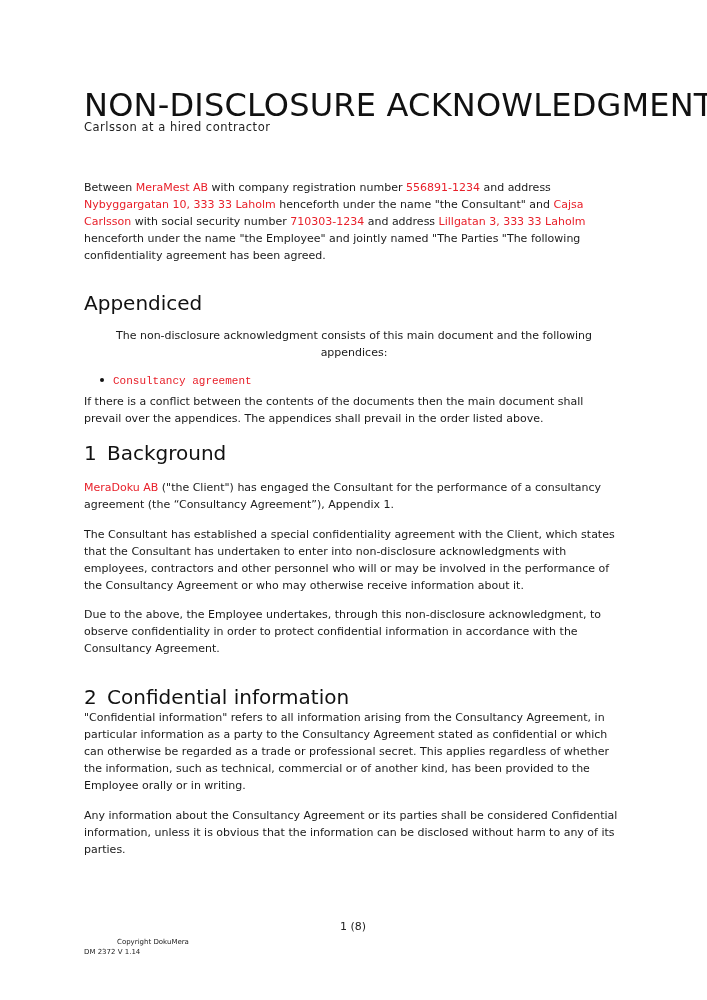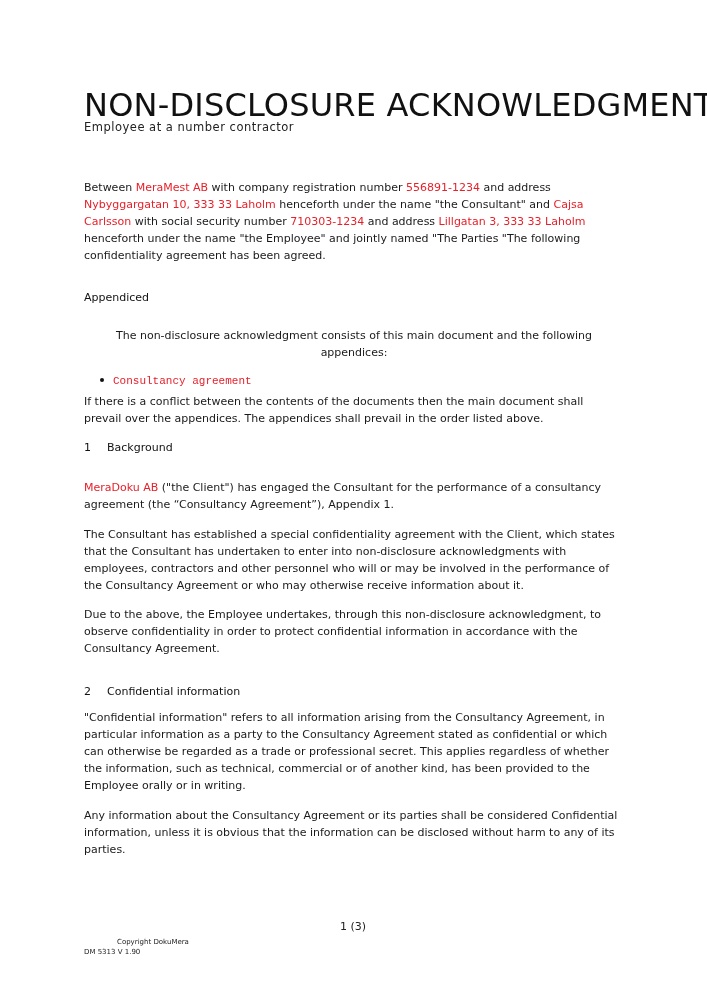--- a/index.html
+++ b/index.html
@@ -3,46 +3,46 @@
 <meta charset="utf-8">
 <style>
   html, body { margin: 0; padding: 0; background: #ffffff; }
   body { width: 707px; height: 1000px; position: relative; overflow: hidden;
          font-family: "DejaVu Sans", sans-serif; color: #1a1a1a; }
   .page { position: absolute; left: 84px; top: 0; width: 540px; }
   .title { position: absolute; top: 86px; left: 0; font-size: 32px; letter-spacing: 0.2px; color: #111; white-space: nowrap; font-weight: normal; margin: 0; }
   .subtitle { position: absolute; top: 120px; left: 0; font-size: 11.5px; letter-spacing: 0.5px; color: #222; }
   .para { position: absolute; left: 0; width: 540px; font-size: 11px; line-height: 17px; color: #1a1a1a; margin: 0; }
   .red { color: #e8202a; margin-top: 11px; }
-  .h { position: absolute; left: 0; font-size: 11px; color: #111; margin: 0; font-weight: normal; white-space: nowrap; }
+  .h { position: absolute; left: 0; font-size: 20px; color: #111; margin: 0; font-weight: normal; white-space: nowrap; }
   .h .num { display: inline-block; width: 23px; }
   .bullet { position: absolute; left: 16px; font-size: 11px; line-height: 17px; }
   .bullet .dot { display: inline-block; width: 4px; height: 4px; border-radius: 50%; background: #111; vertical-align: middle; margin-right: 9px; position: relative; top: -1px; }
   .pagenum { position: absolute; top: 920px; left: 340px; font-size: 11px; color: #222; }
   .footer { position: absolute; left: 84px; font-size: 7px; color: #222; line-height: 10px; }
 </style>
 </head>
 <body>
 
 <div class="page">
   <h1 class="title">NON-DISCLOSURE ACKNOWLEDGMENT</h1>
-  <div class="subtitle">Employee at a number contractor</div>
+  <div class="subtitle">Carlsson at a hired contractor</div>
 
   <p class="para" style="top:179px;"><span>Between </span><span class="red">MeraMest AB</span><span> with company registration number </span><span class="red">556891-1234</span><span> and address </span><span class="red">Nybyggargatan 10, 333 33 Laholm</span><span> henceforth under the name "the Consultant" and </span><span class="red">Cajsa Carlsson</span><span> with social security number </span><span class="red">710303-1234</span><span> and address </span><span class="red">Lillgatan 3, 333 33 Laholm</span><span> henceforth under the name "the Employee" and jointly named "The Parties "The following confidentiality agreement has been agreed.</span></p>
 
   <h2 class="h" style="top:291px;">Appendiced</h2>
   <p class="para" style="top:327px;text-align:center;">The non-disclosure acknowledgment consists of this main document and the following appendices:</p>
   <div class="bullet red" style="top:362px;font-family:Liberation Mono, monospace;"><span class="dot"></span><span>Consultancy agreement</span></div>
   <p class="para" style="top:393px;">If there is a conflict between the contents of the documents then the main document shall prevail over the appendices. The appendices shall prevail in the order listed above.</p>
 
   <h2 class="h" style="top:441px;"><span class="num">1</span><span>Background</span></h2>
   <p class="para" style="top:479px;"><span class="red">MeraDoku AB</span><span> ("the Client") has engaged the Consultant for the performance of a consultancy agreement (the “Consultancy Agreement”), Appendix 1.</span></p>
   <p class="para" style="top:526px;">The Consultant has established a special confidentiality agreement with the Client, which states that the Consultant has undertaken to enter into non-disclosure acknowledgments with employees, contractors and other personnel who will or may be involved in the performance of the Consultancy Agreement or who may otherwise receive information about it.</p>
   <p class="para" style="top:606px;">Due to the above, the Employee undertakes, through this non-disclosure acknowledgment, to observe confidentiality in order to protect confidential information in accordance with the Consultancy Agreement.</p>
 
   <h2 class="h" style="top:685px;"><span class="num">2</span><span>Confidential information</span></h2>
   <p class="para" style="top:709px;">"Confidential information" refers to all information arising from the Consultancy Agreement, in particular information as a party to the Consultancy Agreement stated as confidential or which can otherwise be regarded as a trade or professional secret. This applies regardless of whether the information, such as technical, commercial or of another kind, has been provided to the Employee orally or in writing.</p>
   <p class="para" style="top:807px;">Any information about the Consultancy Agreement or its parties shall be considered Confidential information, unless it is obvious that the information can be disclosed without harm to any of its parties.</p>
 </div>
 
-<div class="pagenum">1 (3)</div>
+<div class="pagenum">1 (8)</div>
 <div class="footer" style="top:937px;margin-left:33px;">Copyright DokuMera</div>
-<div class="footer" style="top:947px;">DM 5313 V 1.90</div>
+<div class="footer" style="top:947px;">DM 2372 V 1.14</div>
 
 </body></html>

